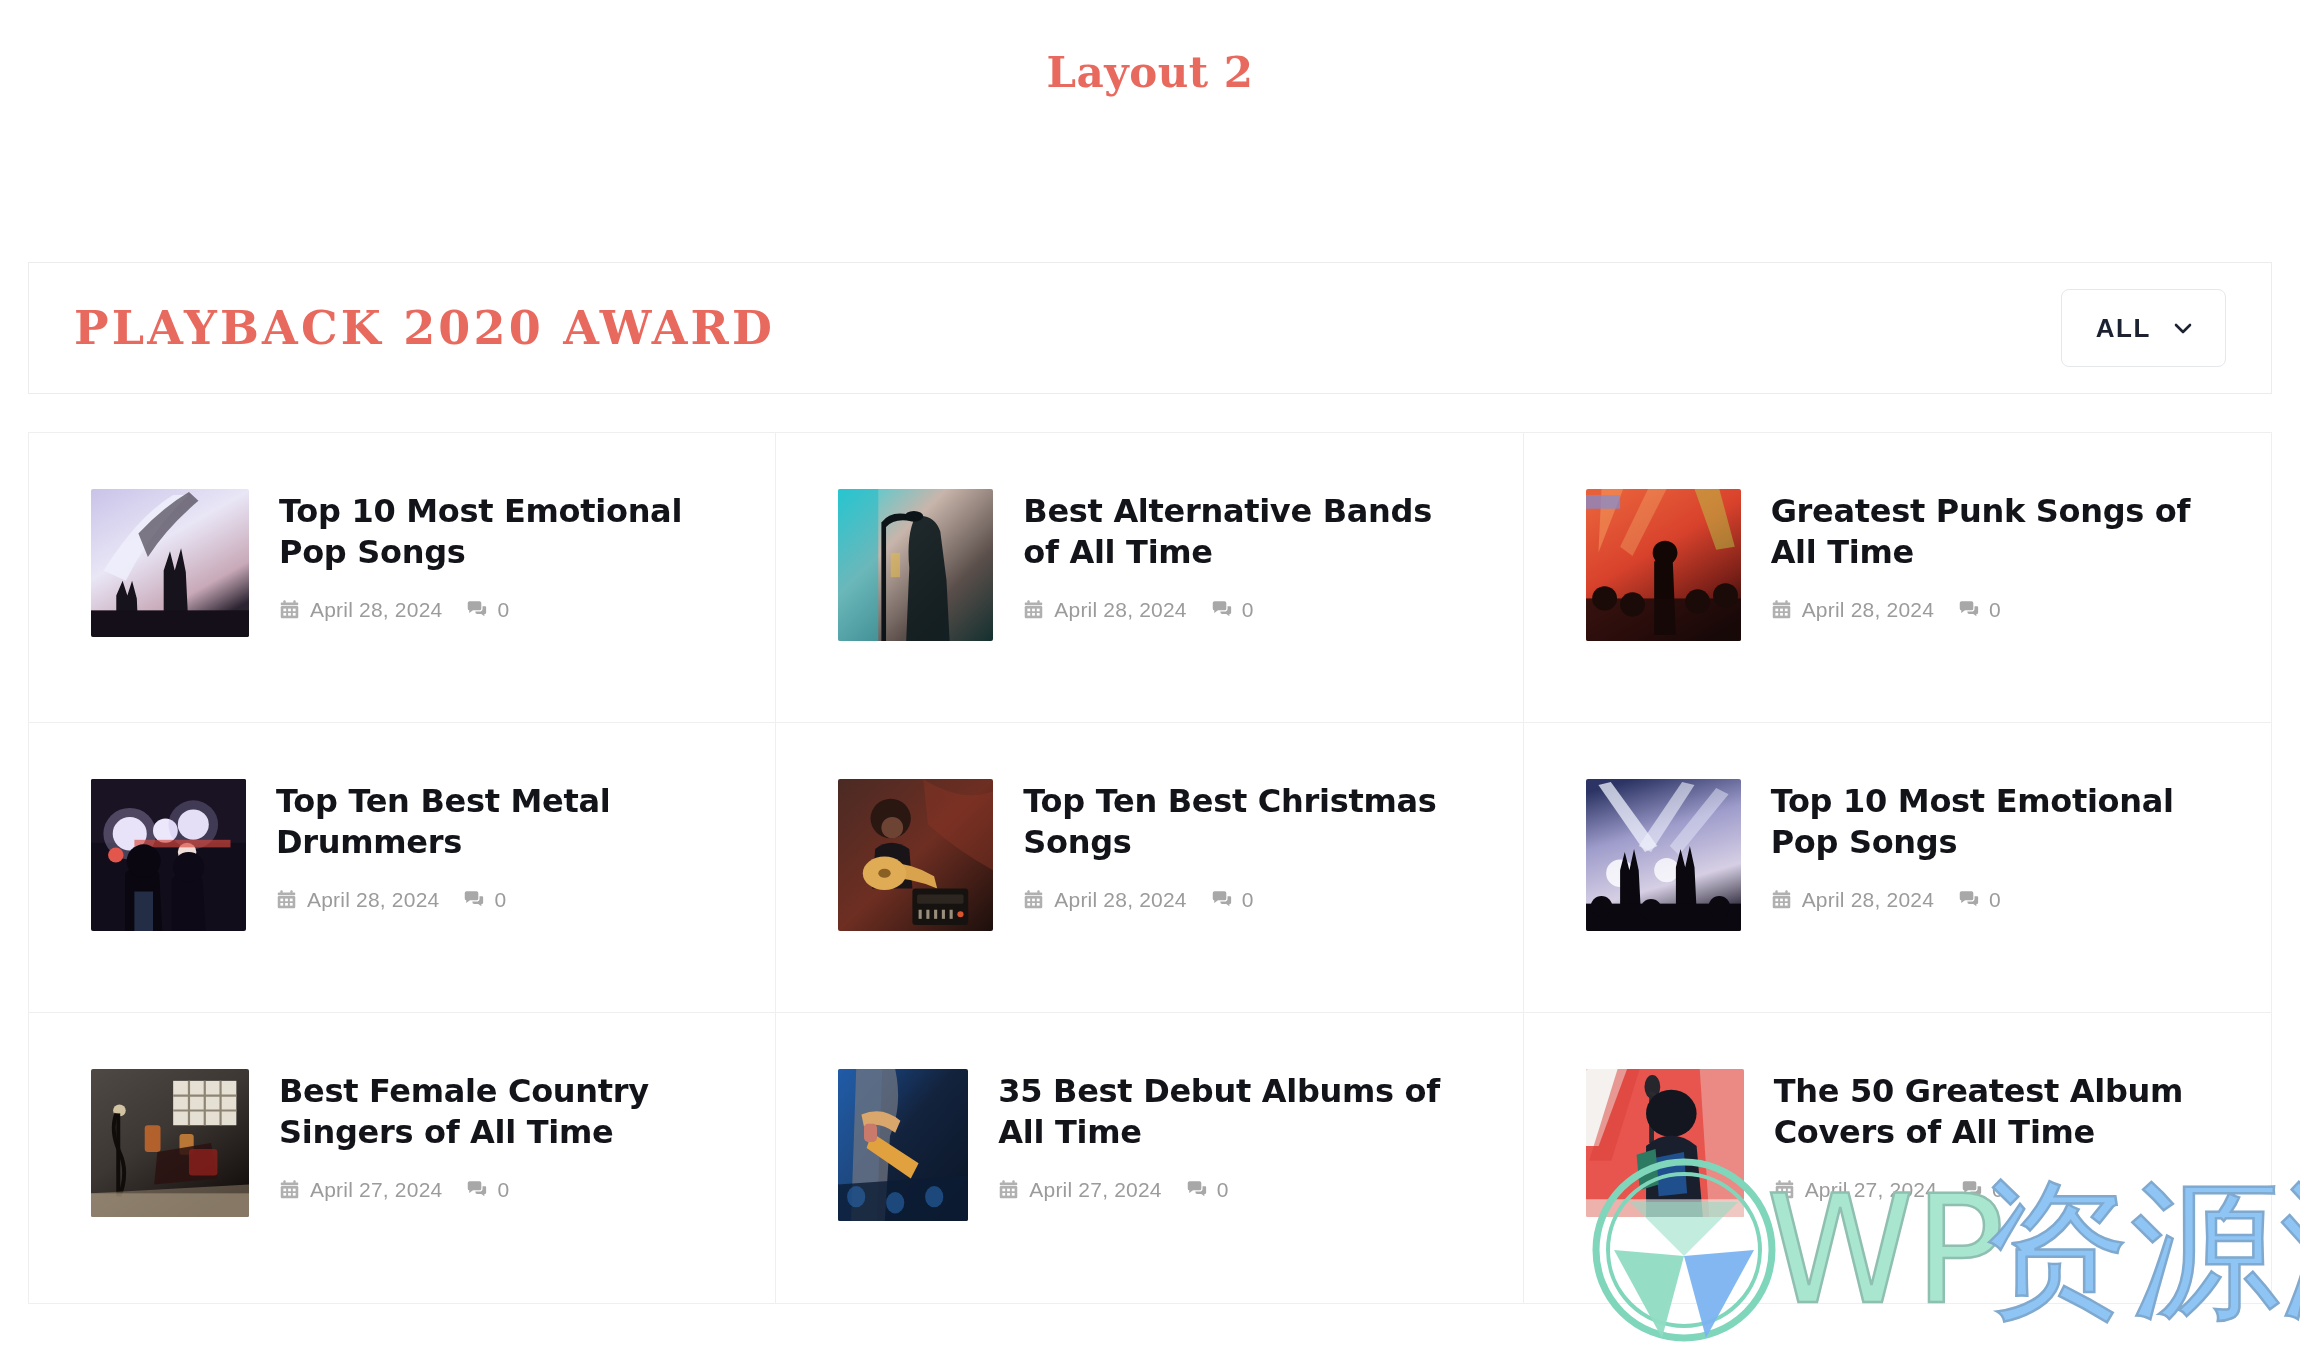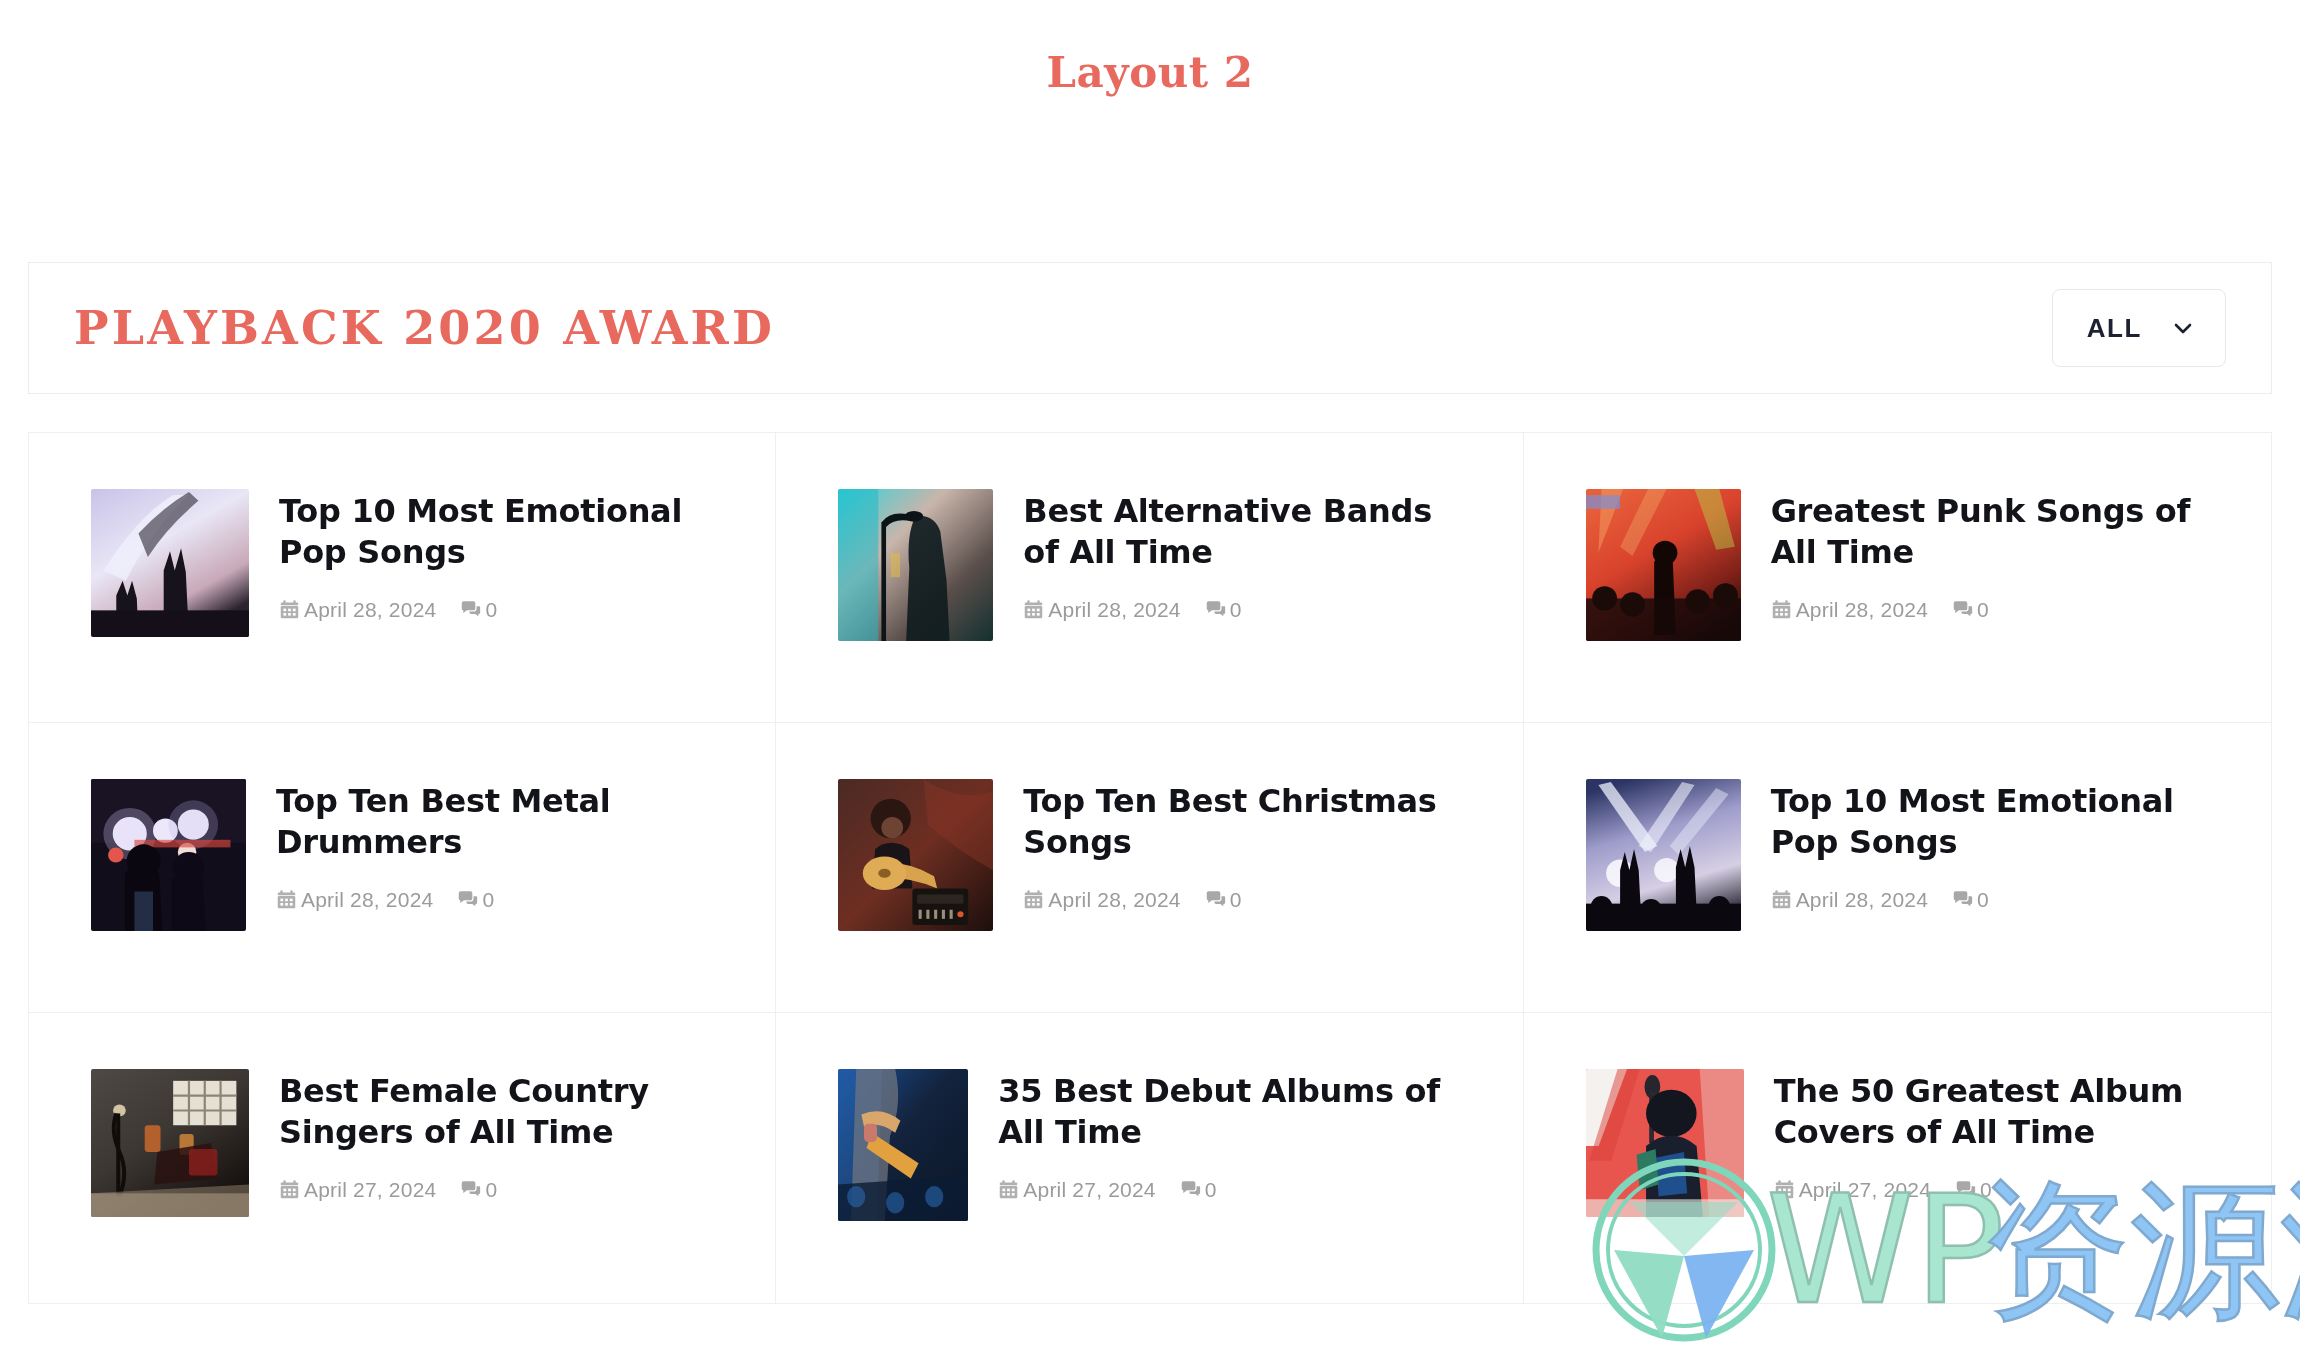--- a/index.html
+++ b/index.html
@@ -54,21 +54,21 @@
     font-size: 46px;
     letter-spacing: 3.2px;
     color: #e8695e;
     text-transform: uppercase;
     line-height: 1;
   }
 
   .filter-dropdown {
     display: flex;
     align-items: center;
-    gap: 29px;
+    gap: 20px;
     border: 1px solid #e6e7ea;
     border-radius: 8px;
     background: #fff;
     padding: 20px 30px 20px 34px;
     cursor: pointer;
     height: 78px;
   }
   .filter-label {
     font-size: 26px;
     font-weight: 700;
@@ -135,21 +135,21 @@
   }
 
   .card-meta {
     display: flex;
     align-items: center;
     gap: 10px;
     color: #9b9b9b;
     font-size: 21px;
     letter-spacing: 0.2px;
   }
-  .meta-item { display: flex; align-items: center; gap: 4px; }
+  .meta-item { display: flex; align-items: center; gap: 10px; }
   .meta-item + .meta-item { margin-left: 14px; }
   .meta-icon { display: block; width: 21px; height: 21px; flex: 0 0 auto; }
   .meta-text { line-height: 1; white-space: nowrap; }
 
   
   .watermark {
     position: absolute;
     left: 1588px;
     top: 1152px;
     width: 712px;

